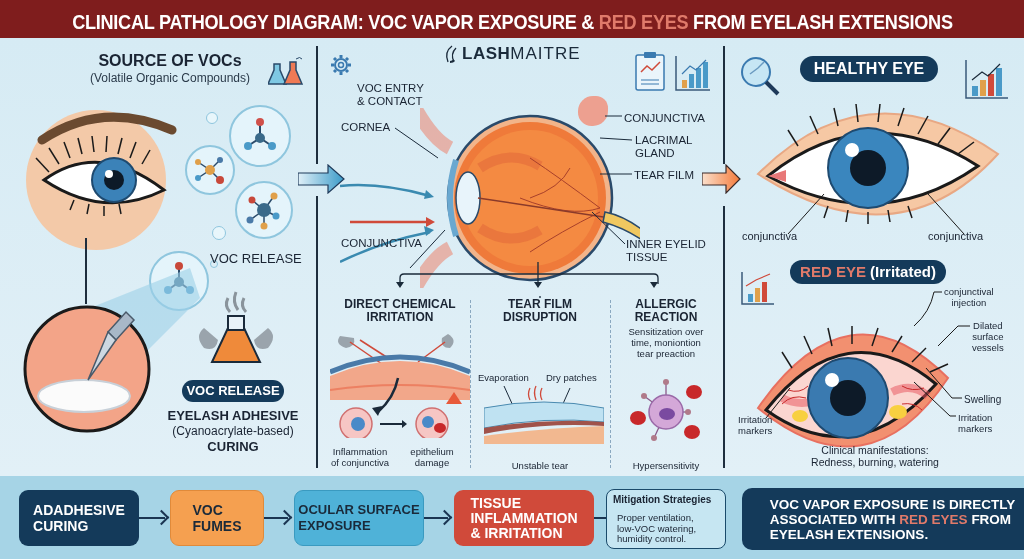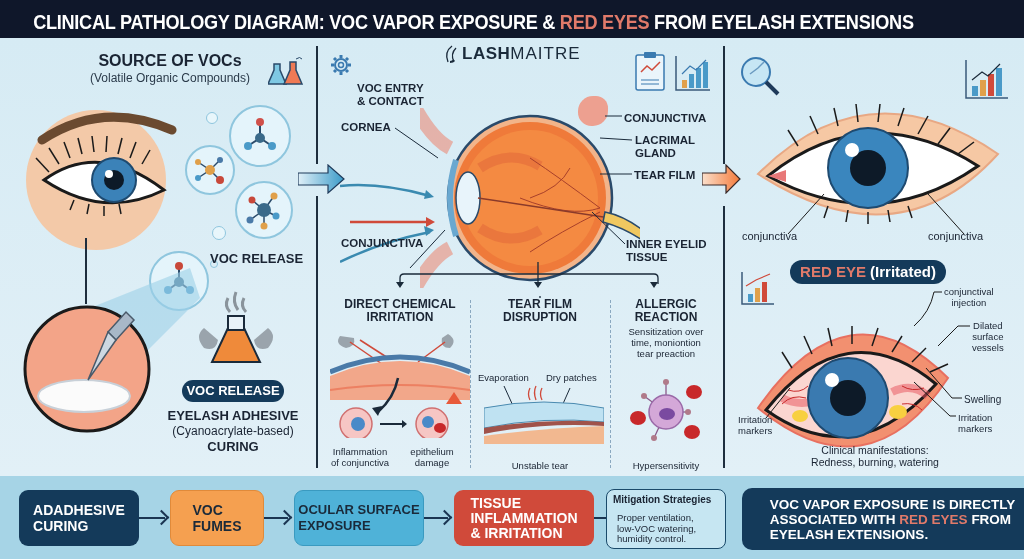--- a/index.html
+++ b/index.html
@@ -1,24 +1,24 @@
 <!DOCTYPE html>
 <html><head>
 <meta charset="utf-8">
 <style>
 *{box-sizing:border-box;margin:0;padding:0}
 body{width:1024px;height:559px;overflow:hidden;font-family:"Liberation Sans",sans-serif;background:#dcedf5;position:relative;color:#1a2a3a}
-.title-bar{position:absolute;left:0;top:0;width:1024px;height:44px;background:#0f172a;display:flex;align-items:center;}
+.title-bar{position:absolute;left:0;top:0;width:1024px;height:44px;background:#7f1d1d;display:flex;align-items:center;justify-content:center}
 .title-bar h1{font-family:"Liberation Sans",sans-serif;font-size:19.5px;font-weight:700;color:#fff;letter-spacing:-0.3px;transform:scaleX(0.93);white-space:nowrap}
 .hl{color:#e07a6a}
 .main{position:absolute;left:0;top:38px;width:1024px;height:438px;background:linear-gradient(180deg,#d6ebf4 0%,#e2f0f7 100%)}
 .divider{position:absolute;width:2px;background:#1e2e3e}
 .abs{position:absolute}
 .h-bold{font-weight:700;color:#1a2433;text-align:center}
-.label{font-weight:700;color:#1a2433;font-size:12px;line-height:14px}
+.label{font-weight:400;color:#1a2433;font-size:12px;line-height:14px}
 .small{font-size:10px;color:#1a2433;text-align:center;line-height:12px}
 .pill{background:#143a5a;color:#fff;font-weight:700;border-radius:14px;text-align:center}
 .bottom{position:absolute;left:0;top:476px;width:1024px;height:83px;background:#a6d4e6}
 .fbox{position:absolute;border-radius:9px;color:#fff;font-weight:700;text-align:left;display:flex;align-items:center;justify-content:center;font-size:14px;line-height:16px}
 .farrow{position:absolute;height:2px;background:#1a3552}
 .farrow::after{content:"";position:absolute;right:-2px;top:-5px;width:9px;height:9px;border-right:2px solid #1a3552;border-top:2px solid #1a3552;transform:rotate(45deg)}
 svg{display:block}
 </style>
 </head>
 <body>
@@ -397,20 +397,21 @@
       </svg>
   </div>
 
   <div class="abs" style="left:738px;top:16px">
     <svg width="44" height="44" viewBox="0 0 44 44">
         <circle cx="18" cy="18" r="14" fill="#c6e6f4" stroke="#3a7ab0" stroke-width="2"></circle>
         <line x1="28" y1="28" x2="40" y2="40" stroke="#1e3a5a" stroke-width="4"></line>
         <path d="M12 20 l8 -6 l6 -6" stroke="#6a9ac0" stroke-width="1.5" fill="none"></path>
       </svg>
   </div>
+  <div class="abs pill" style="left:800px;top:18px;width:138px;height:26px;line-height:26px;font-size:16px">HEALTHY EYE</div>
   <div class="abs" style="left:964px;top:22px">
     <svg width="44" height="40" viewBox="0 0 44 40">
         <path d="M2 0 v38 h42" fill="none" stroke="#3a5a7a" stroke-width="1.5"></path>
         <rect x="8" y="26" width="6" height="10" fill="#4a9ac8"></rect>
         <rect x="16" y="20" width="6" height="16" fill="#e0a04a"></rect>
         <rect x="24" y="14" width="6" height="22" fill="#d04a3a"></rect>
         <rect x="32" y="8" width="6" height="28" fill="#4a9ac8"></rect>
         <path d="M8 20 l10 -8 l6 4 l12 -12" fill="none" stroke="#1a2a3a" stroke-width="1.2"></path>
       </svg>
   </div>

